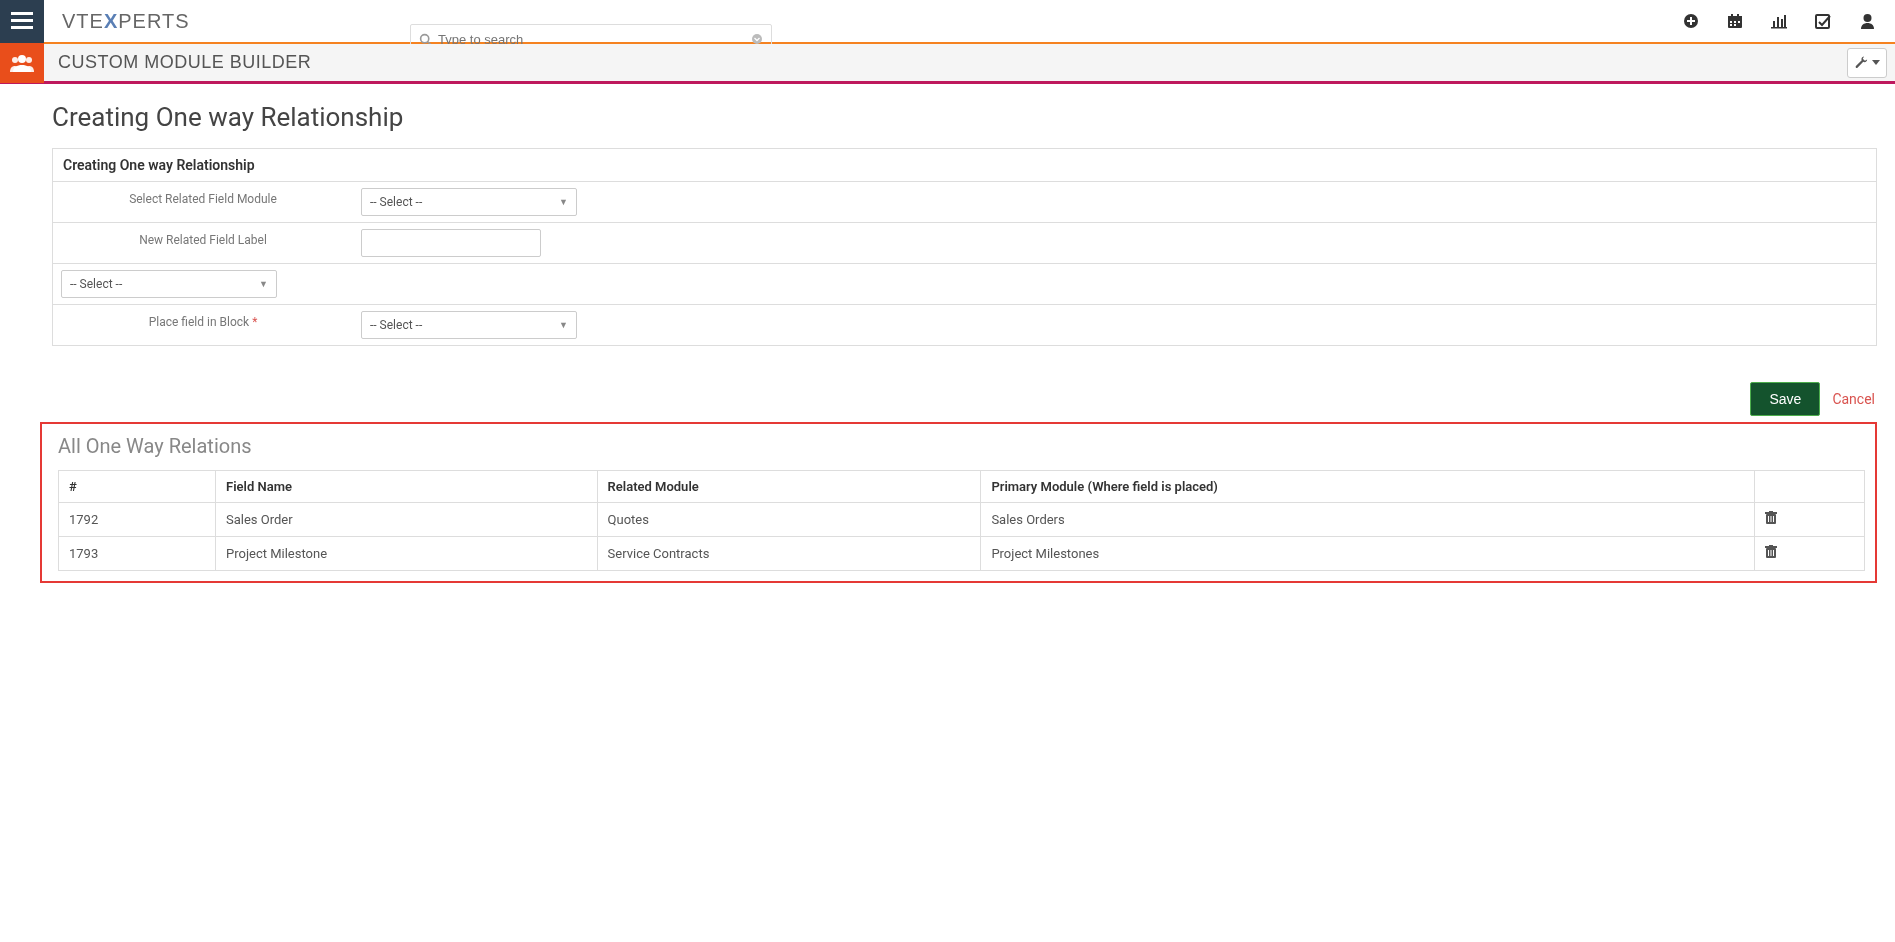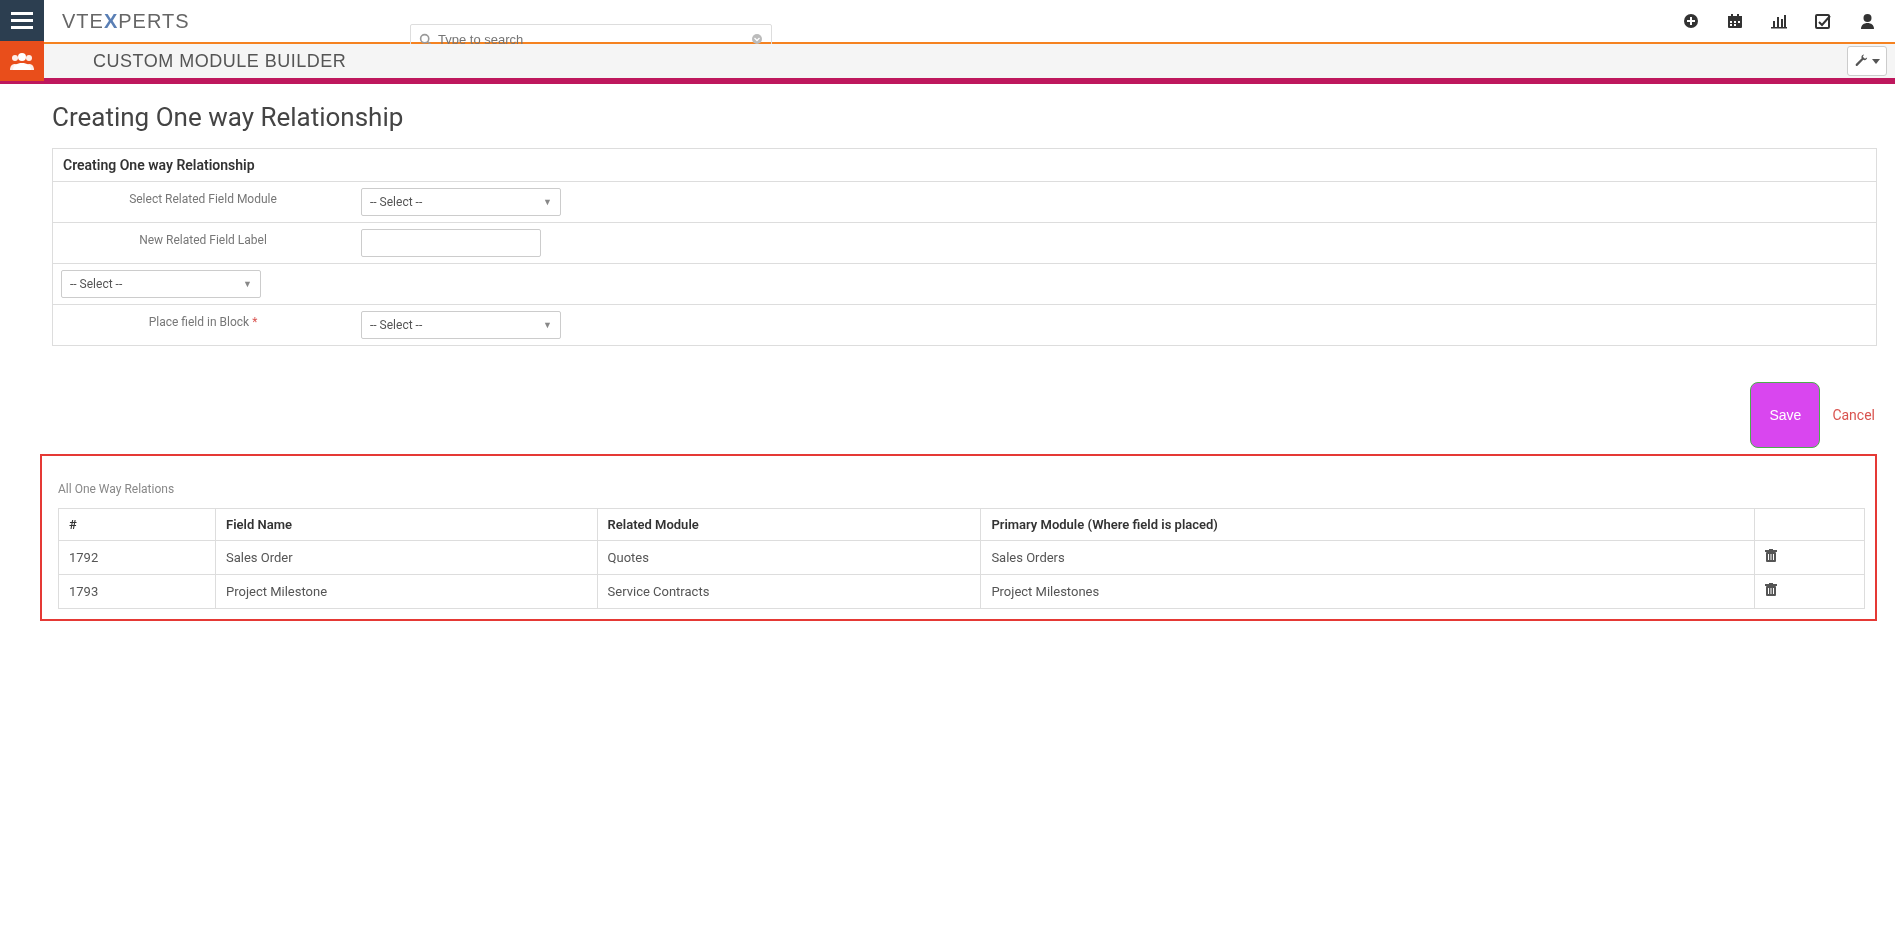--- a/index.html
+++ b/index.html
@@ -62,25 +62,24 @@
   display: flex;
   align-items: center;
   gap: 28px;
   padding-right: 20px;
   color: #333;
 }
 .top-icons > span { cursor: pointer; display: inline-flex; }
 .subheader {
   height: 40px;
   background: #f5f5f5;
-  border-bottom: 6px solid #be185d;
+  border-bottom: 3px solid #be185d;
   display: flex;
   align-items: center;
   position: relative;
-  gap: 35px;
 }
 .sub-icon {
   width: 44px;
   height: 40px;
   background: #e94e1b;
   display: flex;
   align-items: center;
   justify-content: center;
   color: #fff;
 }
@@ -138,21 +137,21 @@
   padding: 10px 10px;
   color: #777;
   font-size: 12px;
 }
 .label-cell .req { color: #d9534f; }
 .input-cell {
   flex: 1;
   padding: 6px 8px;
 }
 .pseudo-select {
-  width: 200px;
+  width: 216px;
   height: 28px;
   border: 1px solid #ccc;
   border-radius: 2px;
   display: flex;
   align-items: center;
   justify-content: space-between;
   padding: 0 8px;
   font-size: 12px;
   color: #555;
   background: #fff;
@@ -170,45 +169,45 @@
 .actions {
   display: flex;
   justify-content: flex-end;
   align-items: center;
   gap: 12px;
   margin-top: 36px;
   margin-bottom: 6px;
   padding-right: 2px;
 }
 .btn-save {
-  background: #d946ef;
+  background: #14532d;
   border: 1px solid #4cae4c;
   color: #fff;
-  padding: 24px 18px;
+  padding: 8px 18px;
   font-size: 14px;
-  border-radius: 8px;
+  border-radius: 2px;
   cursor: pointer;
 }
 .link-cancel {
   color: #d9534f;
   font-size: 14px;
   cursor: pointer;
   text-decoration: none;
 }
 .relations-box {
   border: 2px solid #e53935;
   margin: 4px 0 0 -12px;
   padding: 8px 10px 10px 16px;
 }
 .relations-title {
-  font-size: 12px;
+  font-size: 20px;
   font-weight: 400;
   color: #888;
   margin-bottom: 12px;
-  margin-top: 18px;
+  margin-top: 2px;
 }
 table.rel {
   width: 100%;
   border-collapse: collapse;
   font-size: 13px;
 }
 table.rel th, table.rel td {
   border: 1px solid #ddd;
   padding: 8px 10px;
   text-align: left;

